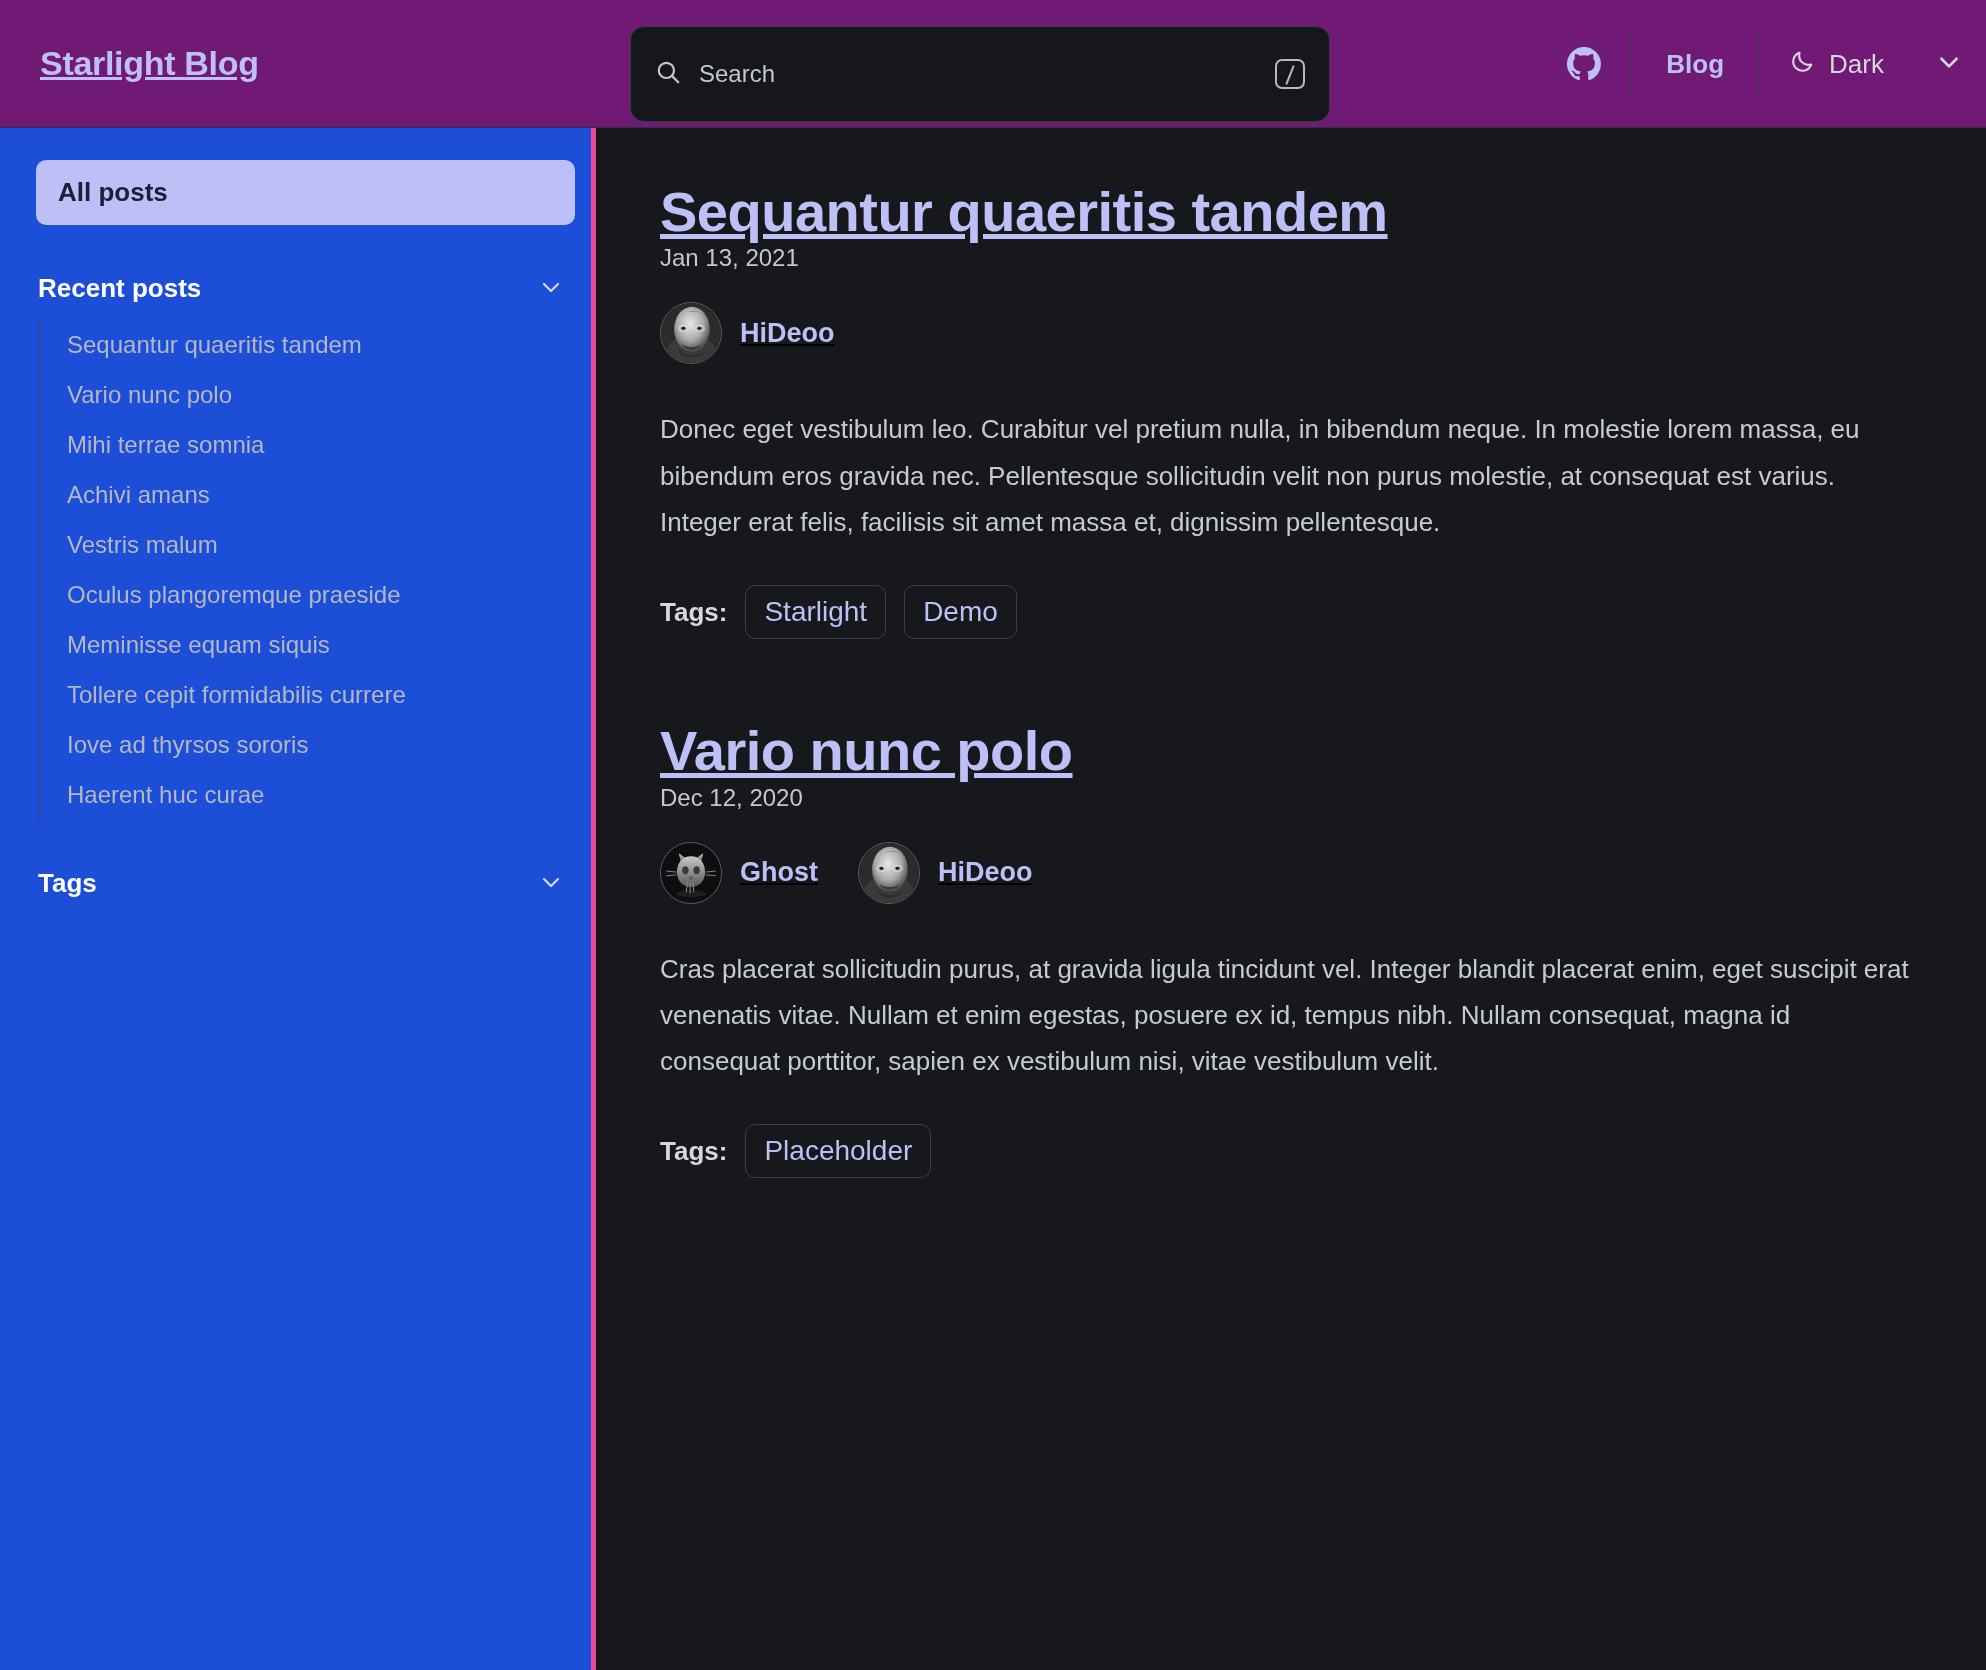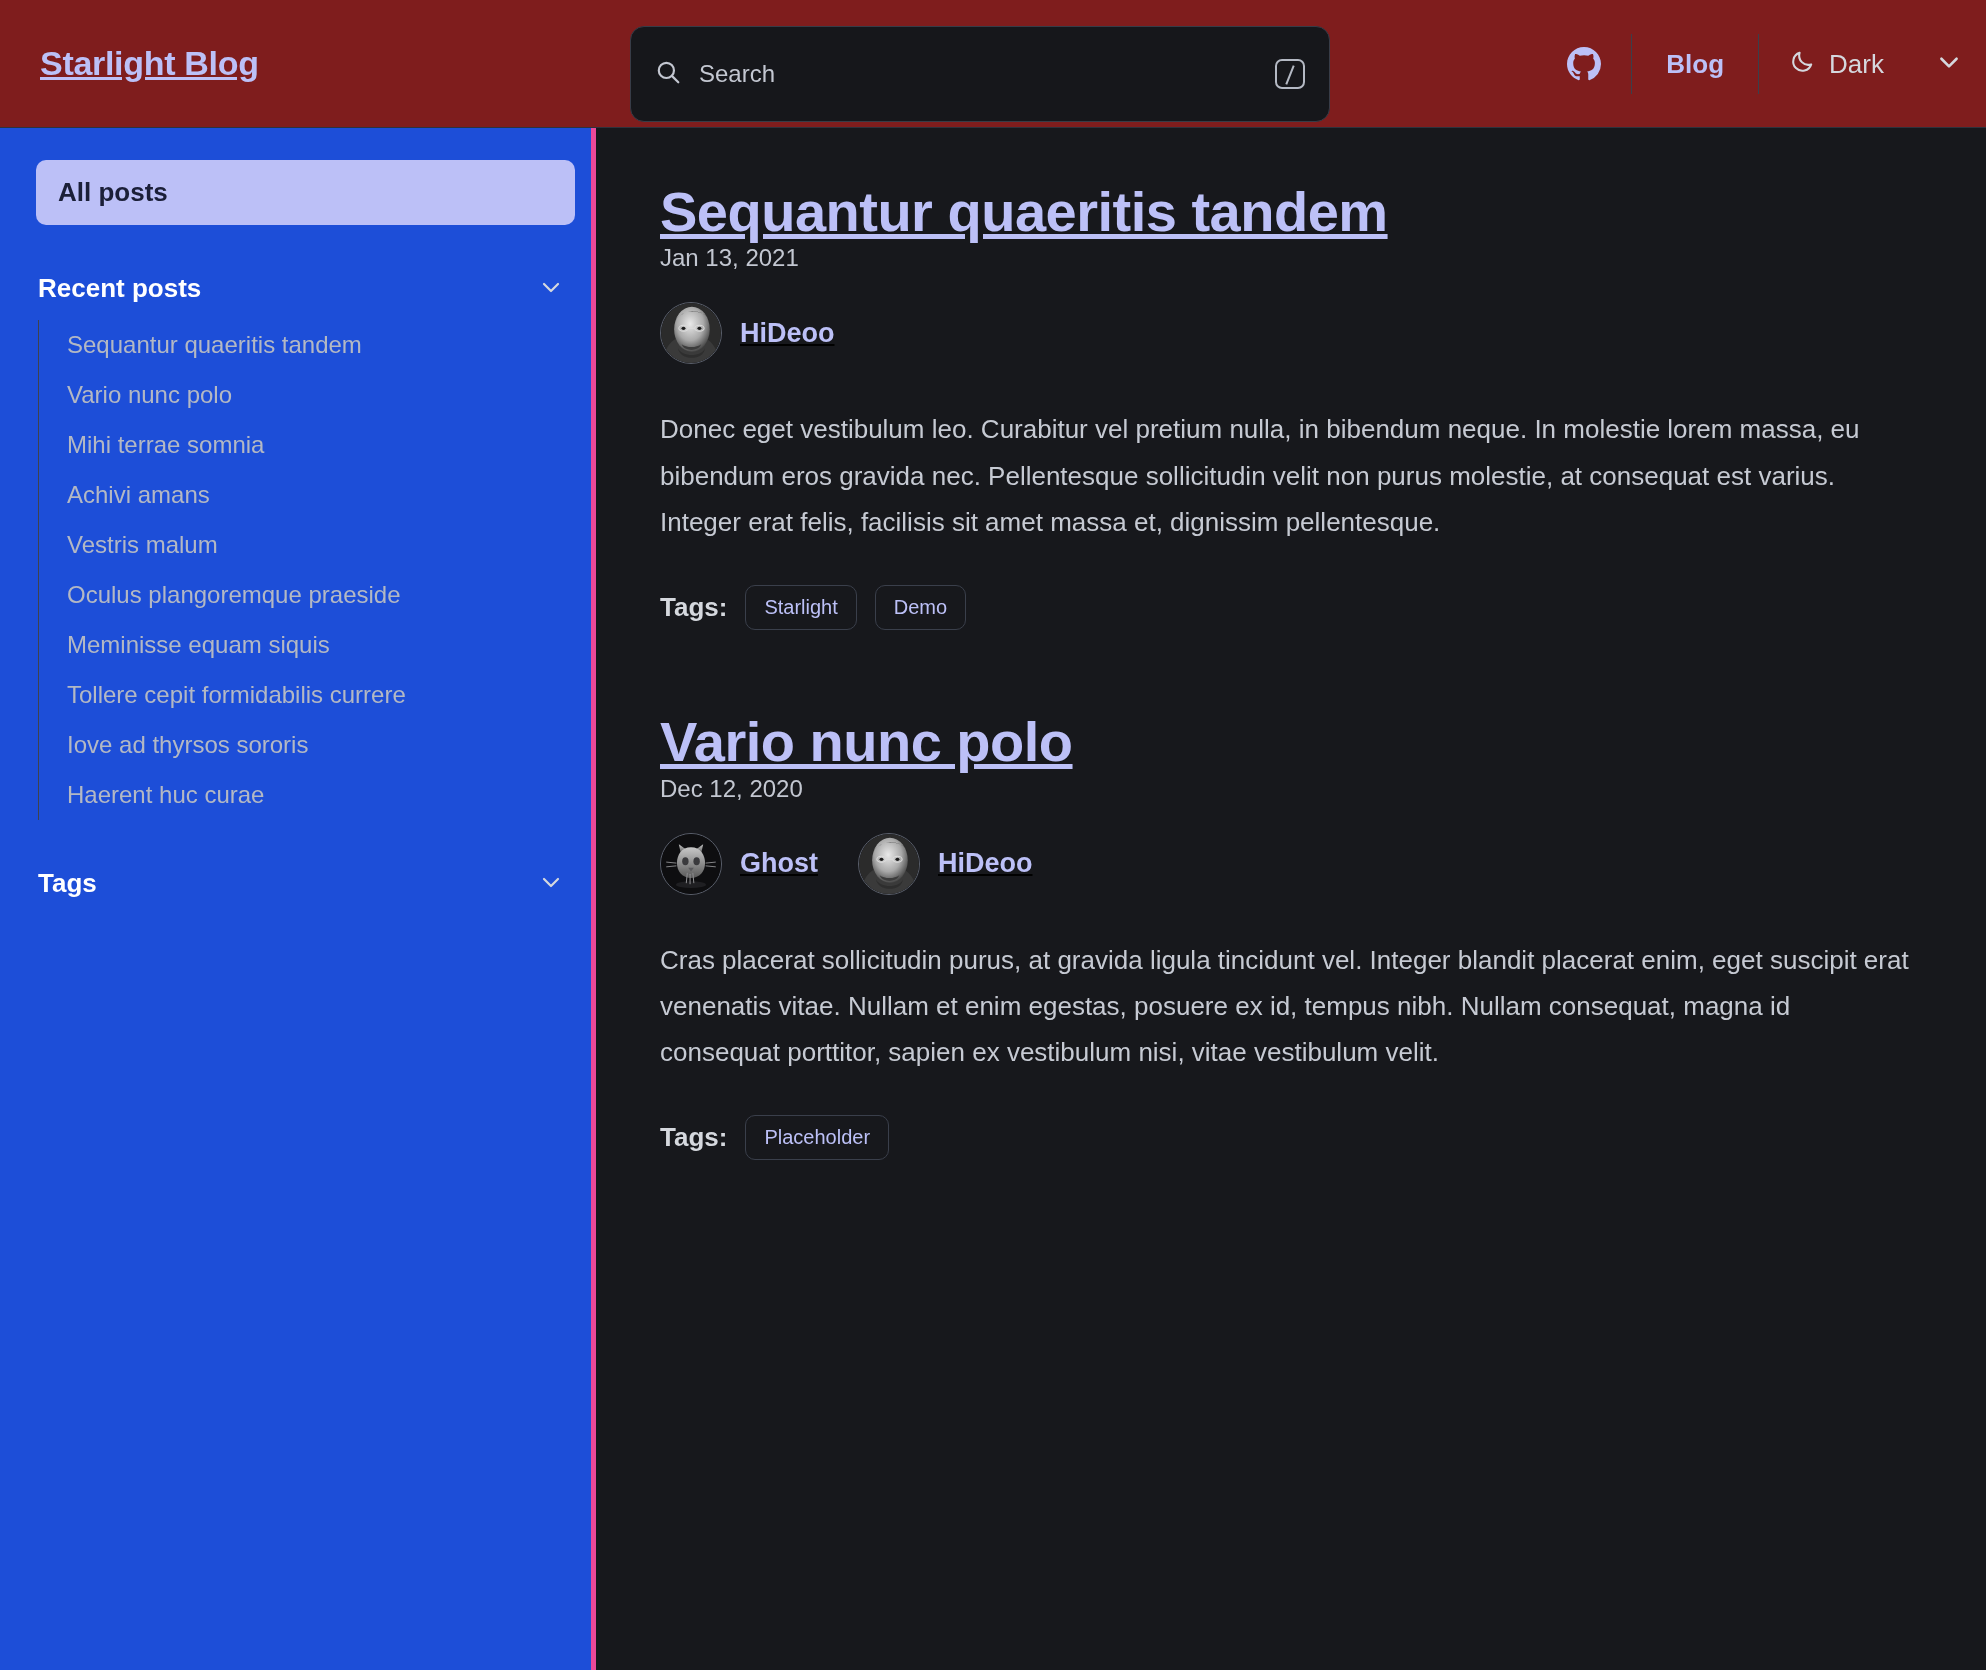--- a/index.html
+++ b/index.html
@@ -9,21 +9,21 @@
     height: 1670px;
     background: #17181c;
     font-family: "Liberation Sans", sans-serif;
     overflow: hidden;
   }
 
   
   .header {
     position: relative;
     height: 128px;
-    background: #7f1d1d;
+    background: #701a75;
     border-bottom: 1px solid #2e323c;
     display: flex;
     align-items: center;
     padding: 0 40px;
   }
   .site-title {
     font-size: 34px;
     font-weight: 700;
     color: #bcc0f7;
     letter-spacing: -0.3px;
@@ -204,21 +204,21 @@
     margin-bottom: 40px;
     max-width: 1310px;
   }
   .tags-row { display: flex; align-items: center; gap: 18px; }
   .tags-label {
     font-size: 26px;
     font-weight: 700;
     color: #d5d8de;
   }
   .tag-pill {
-    font-size: 20px;
+    font-size: 28px;
     color: #bcc0f7;
     border: 1px solid #3a3f4b;
     border-radius: 10px;
     padding: 10px 18px;
     text-decoration: none;
     white-space: nowrap;
   }
 </style>
 </head>
 <body>

